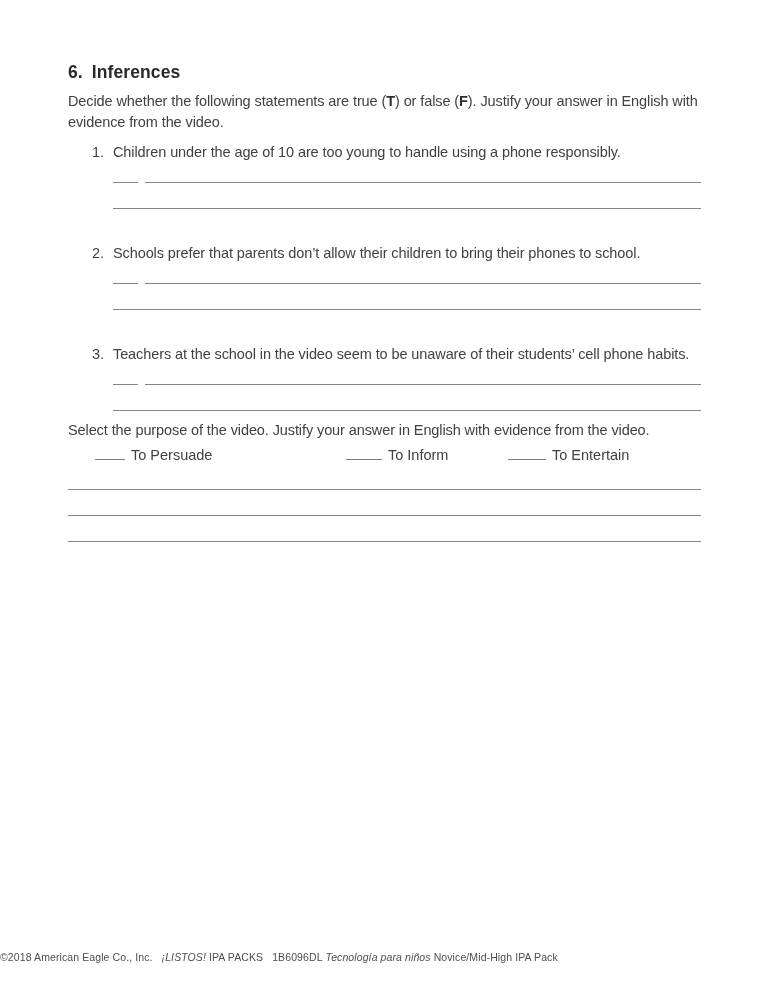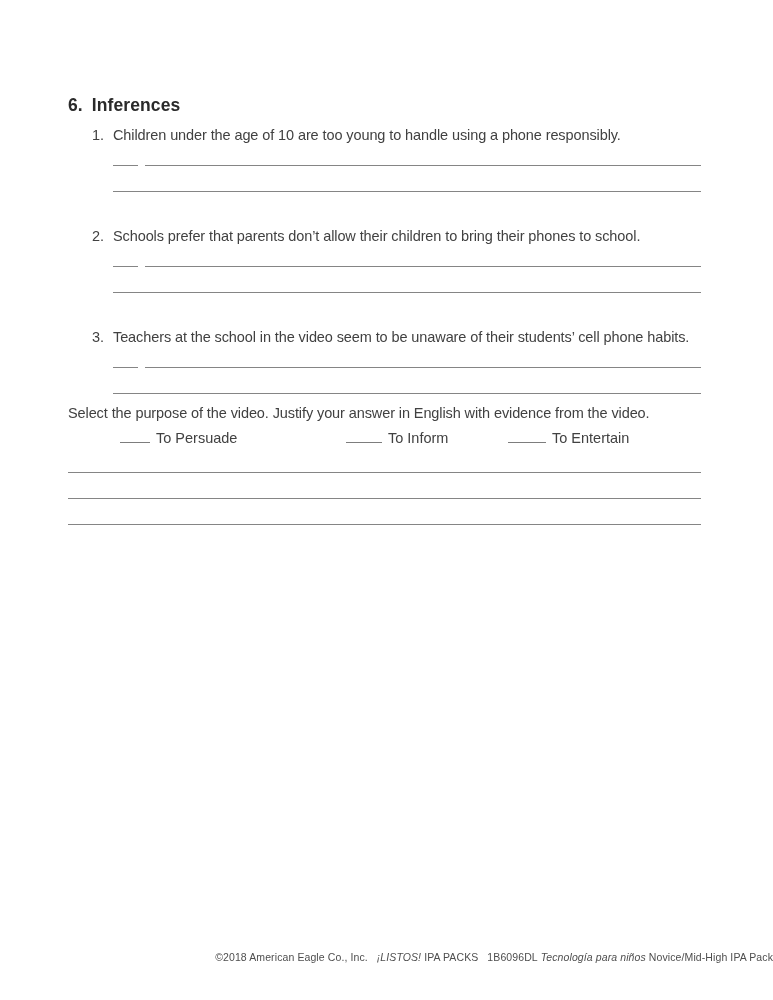--- a/index.html
+++ b/index.html
@@ -12,21 +12,20 @@
     margin: 0 auto;
     font-family: "Liberation Sans", sans-serif;
     color: #414141;
     overflow: hidden;
   }
   .content {
     position: absolute;
     left: 68px;
     top: 62px;
     width: 633px;
-    margin-top: 33px;
   }
   .section-heading {
     font-size: 17.5px;
     line-height: 20px;
     font-weight: bold;
     color: #2a2a2a;
     letter-spacing: 0.1px;
   }
   .sec-num { display: inline-block; margin-right: 9px; }
   .instructions {
@@ -79,21 +78,21 @@
     position: relative;
     margin-top: 6px;
     height: 18px;
     font-size: 14.5px;
   }
   .option {
     position: absolute;
     bottom: 2px;
     white-space: nowrap;
   }
-  .option-1 { left: 52px; }
+  .option-1 { left: 27px; }
   .option-2 { left: 278px; }
   .option-3 { left: 440px; }
   .opt-blank {
     display: inline-block;
     vertical-align: baseline;
     height: 2px;
     border-bottom: 1.3px solid #7d7d7d;
     margin-right: 6px;
   }
   .option-1 .opt-blank { width: 30px; }
@@ -103,37 +102,38 @@
     margin-top: 25px;
     height: 0;
     border-bottom: 1.3px solid #858585;
   }
   .bottom-line.first { margin-top: 24px; }
   .footer {
     position: absolute;
     left: 0;
     right: 0;
     top: 951px;
-    text-align: right;
+    text-align: left;
     font-size: 10.5px;
     color: #4e4e4e;
     letter-spacing: 0.1px;
   }
   .footer .gap-lg { margin-right: 9px; }
   .footer .gap-sm { margin-right: 3px; }
   .footer .it { font-style: italic; }
 </style>
 </head>
 <body>
 
 <div class="page">
   <div class="content">
 
     <h2 class="section-heading"><span class="sec-num">6.</span><span>Inferences</span></h2>
 
+    <p class="instructions"><span>Decide whether the following statements are true (</span><b>T</b><span>) or false (</span><b>F</b><span>). Justify your answer in English with evidence from the video.</span></p>
 
     <div class="item item-1">
       <div class="statement">
         <span class="item-num">1.</span>
         <span class="item-text">Children under the age of 10 are too young to handle using a phone responsibly.</span>
       </div>
       <div class="answer-row">
         <span class="tf-blank"></span>
         <span class="evidence-line"></span>
       </div>

